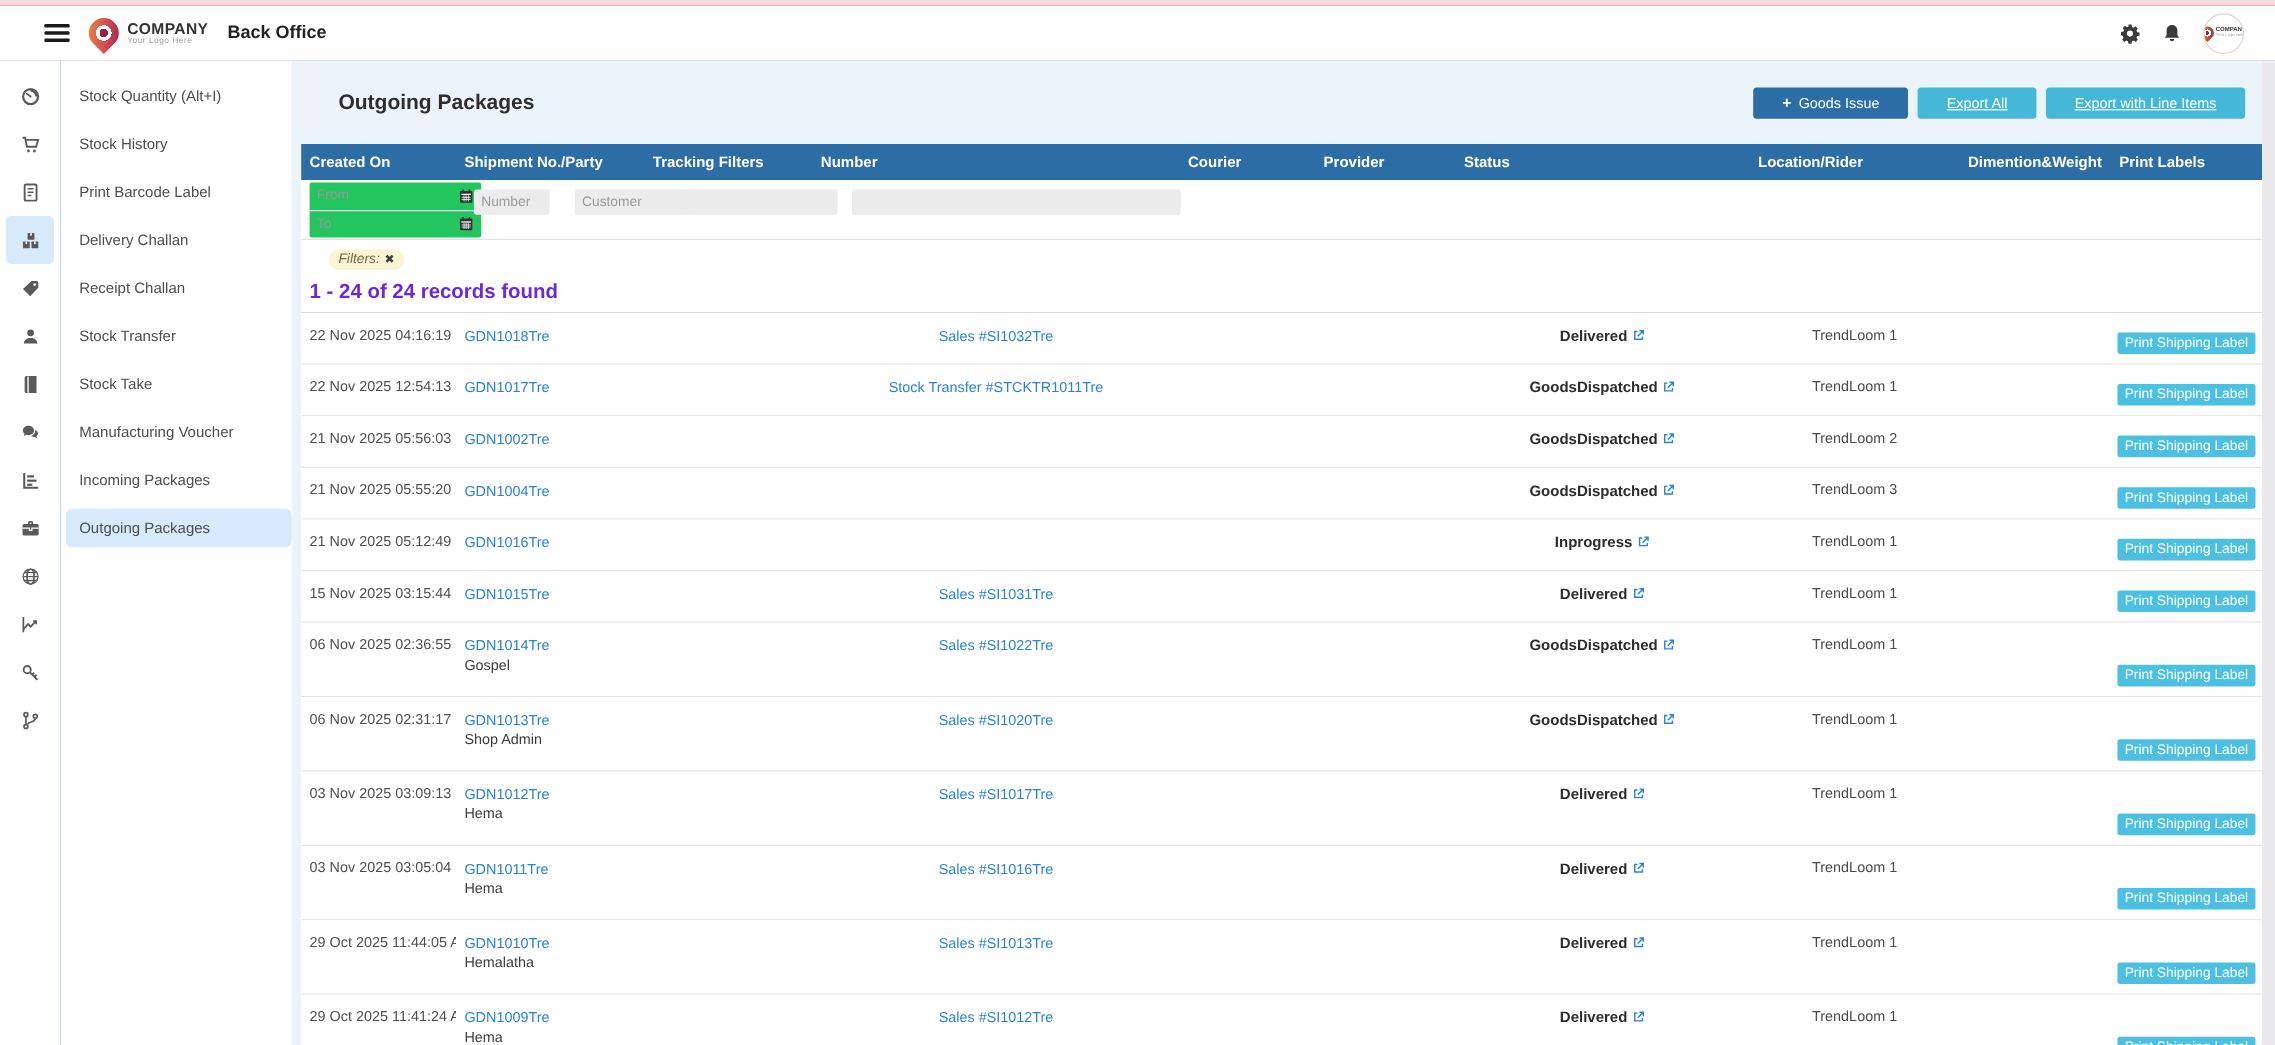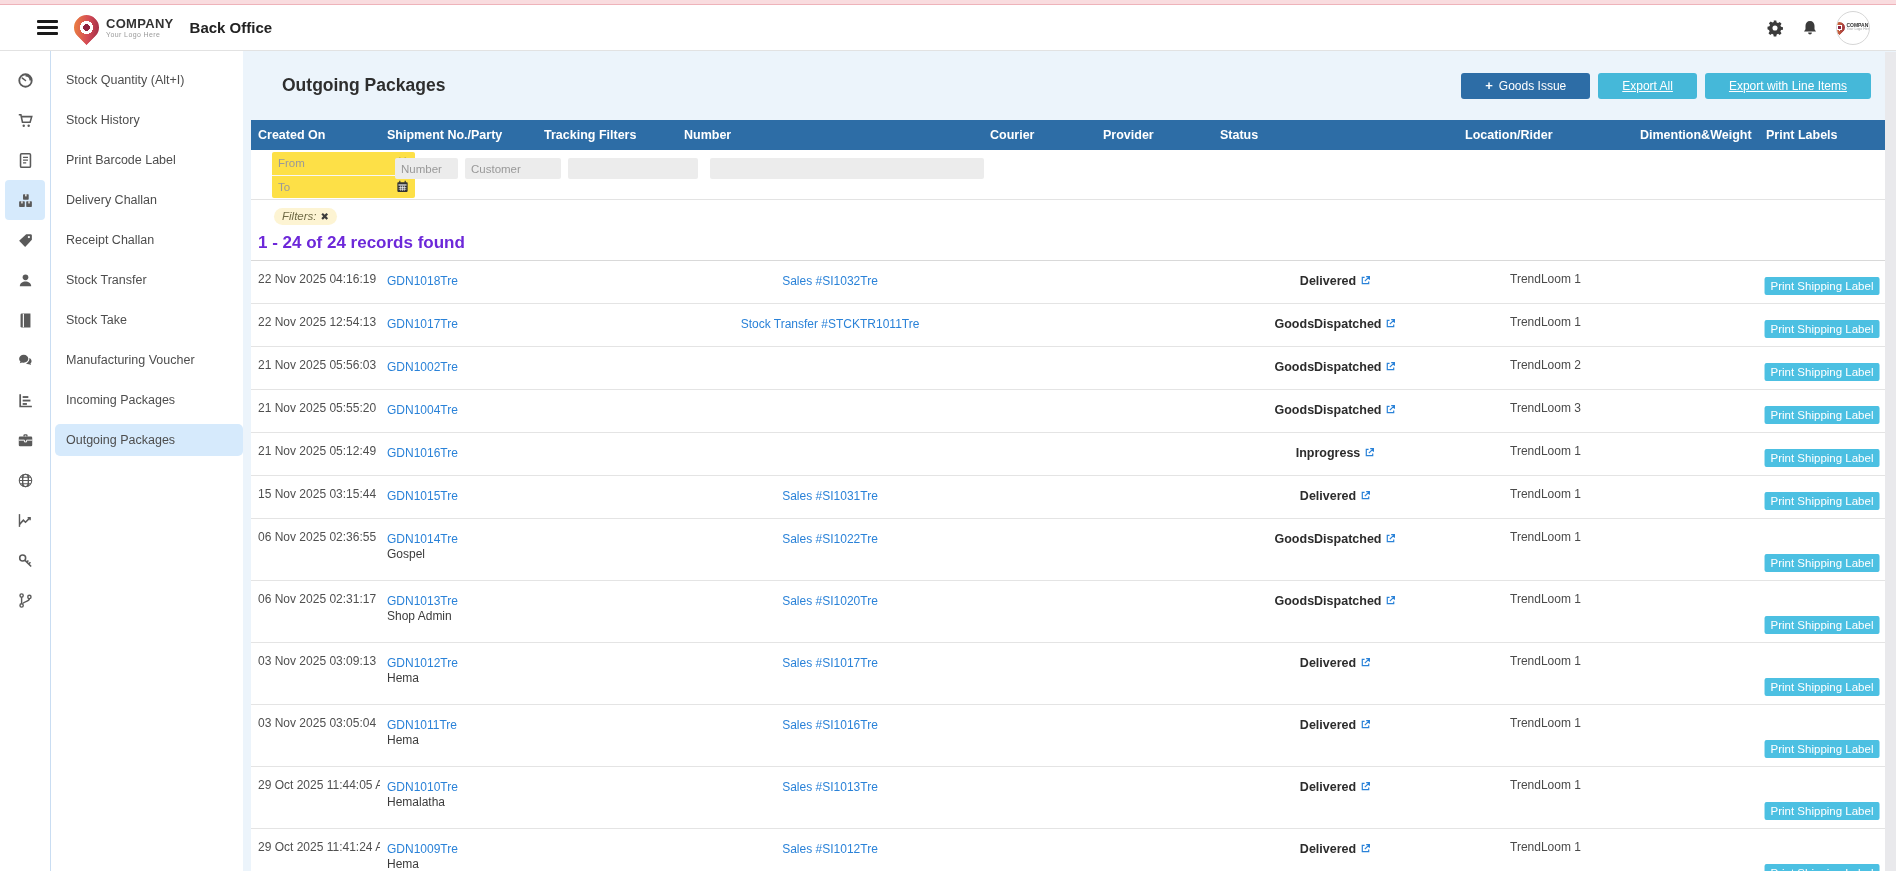--- a/index.html
+++ b/index.html
@@ -57,33 +57,33 @@
   .plus { font-weight:bold; font-size:13px; margin-right:6px; }
 
   .table-wrap { margin-left:8px; width:1634px; background:#fff; }
   .grid { display:grid; grid-template-columns:129px 157px 140px 306px 113px 117px 245px 175px 126px 126px; }
   .thead { height:30px; background:#2d6da6; }
   .th { padding:8px 0 0 7px; color:#fff; font-size:12.5px; font-weight:bold;
     white-space:nowrap; overflow:hidden; }
 
   
   .filter-row { height:50px; position:relative; border-bottom:1px solid #e3e3e3; background:#fff; }
-  .fblock { position:absolute; left:21px; top:2px; width:143px; height:46px;
-    background:#fde047; border-radius:2px; display:flex; flex-direction:column; }
+  .fblock { position:absolute; left:7px; top:2px; width:143px; height:46px;
+    background:#22c55e; border-radius:2px; display:flex; flex-direction:column; }
   .frow { flex:1; display:flex; align-items:center; }
   .frow + .frow { border-top:1px solid #f7f7f7; }
   .frow input { flex:1; min-width:0; background:transparent; border:none; outline:none;
     font-size:11.5px; color:#555; padding:0 6px; font-family:inherit; }
   .cal { width:13px; height:13px; margin-right:6px; color:#333; cursor:pointer; flex:none; }
   .cal svg { width:13px; height:13px; display:block; }
   .fin { position:absolute; top:8px; height:21px; background:#ececec; border:none; outline:none;
     border-radius:2px; font-size:11.5px; color:#555; padding:0 6px; font-family:inherit; }
   ::placeholder { color:#999; opacity:1; }
   .fin.n1 { left:144px; width:63px; }
-  .fin.n2 { left:214px; width:96px; }
+  .fin.n2 { left:228px; width:96px; }
   .fin.n3 { left:317px; width:130px; }
   .fin.n4 { left:459px; width:274px; }
 
   .filters-line { padding:6px 0 0 7px; height:26px; background:#fff; }
   .badge { display:inline-block; background:#fdf4d3; border-radius:9px; padding:2px 8px 3px;
     font-size:11.5px; font-style:italic; color:#6f6a45;margin-left:16px; }
   .bx { font-style:normal; color:#3c3c3c; font-size:10px; font-weight:bold; margin-left:4px; cursor:pointer; }
   .records { font-size:17px; font-weight:bold; color:#6d28d9; padding:7px 0 7px 7px;
     border-bottom:1px solid #d9d9d9; background:#fff; }
 

